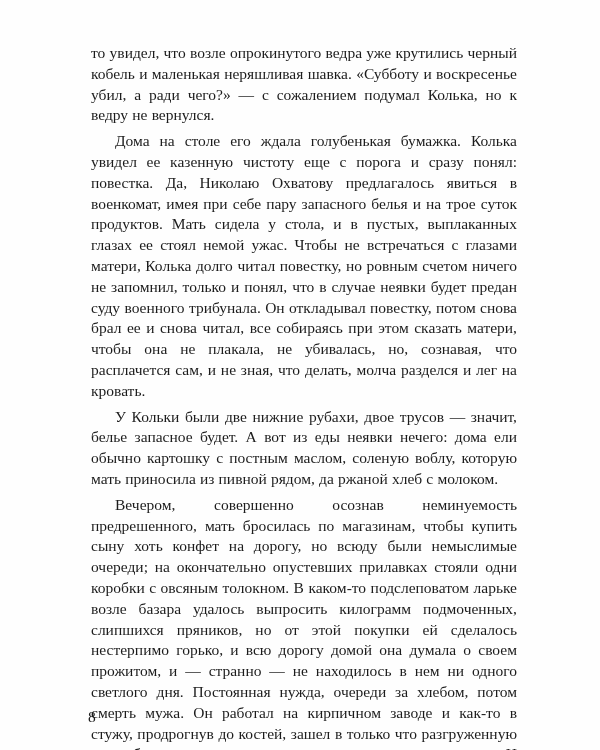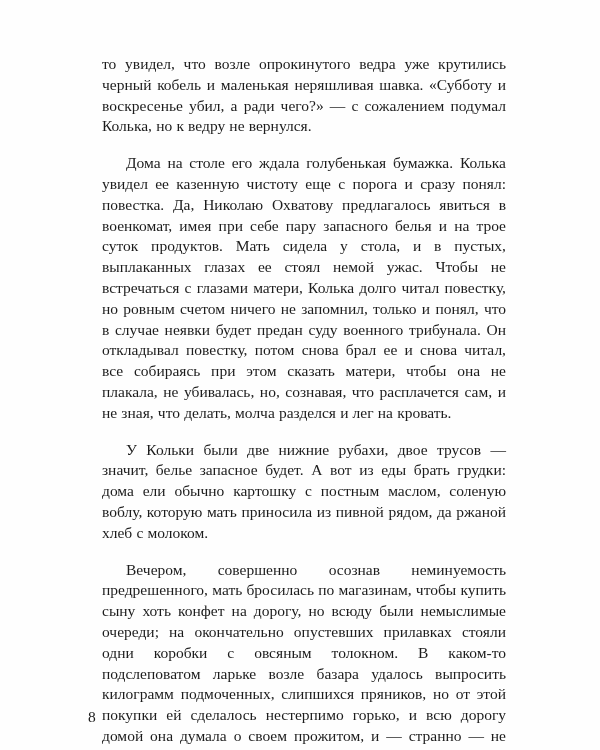--- a/index.html
+++ b/index.html
@@ -21,21 +21,21 @@
     font-family: "Liberation Serif", "DejaVu Serif", serif;
     color: #1c1c1c;
   }
   .text-block {
     position: absolute;
     top: 38px;
     left: 86px;
     width: 436px;
   }
   .text-block p {
-    margin: 16px;
+    margin: 5px;
     padding: 0;
     font-size: 15.5px;
     line-height: 20.8px;
     text-align: justify;
     text-indent: 24px;
     hyphens: auto;
     -webkit-hyphens: auto;
     word-spacing: 0.02em;
   }
   .text-block p.continuation {
@@ -50,17 +50,17 @@
     color: #1c1c1c;
   }
 </style>
 </head>
 <body>
 
 <div class="page">
   <div class="text-block">
     <p class="continuation">то увидел, что возле опрокинутого ведра уже крутились черный кобель и маленькая неряшливая шавка. «Субботу и воскресенье убил, а ради чего?» — с сожалением подумал Колька, но к ведру не вернулся.</p>
     <p>Дома на столе его ждала голубенькая бумажка. Колька увидел ее казенную чистоту еще с порога и сразу понял: повестка. Да, Николаю Охватову предлагалось явиться в военкомат, имея при себе пару запасного белья и на трое суток продуктов. Мать сидела у стола, и в пустых, выплаканных глазах ее стоял немой ужас. Чтобы не встречаться с глазами матери, Колька долго читал повестку, но ровным счетом ничего не запомнил, только и понял, что в случае неявки будет предан суду военного трибунала. Он откладывал повестку, потом снова брал ее и снова читал, все собираясь при этом сказать матери, чтобы она не плакала, не убивалась, но, сознавая, что расплачется сам, и не зная, что делать, молча разделся и лег на кровать.</p>
-    <p>У Кольки были две нижние рубахи, двое трусов — значит, белье запасное будет. А вот из еды брать грудки: дома ели обычно картошку с постным маслом, соленую воблу, которую мать приносила из пивной рядом, да ржаной хлеб с молоком.</p>
+    <p>У Кольки были две нижние рубахи, двое трусов — значит, белье запасное будет. А вот из еды неявки нечего: дома ели обычно картошку с постным маслом, соленую воблу, которую мать приносила из пивной рядом, да ржаной хлеб с молоком.</p>
     <p>Вечером, совершенно осознав неминуемость предрешенного, мать бросилась по магазинам, чтобы купить сыну хоть конфет на дорогу, но всюду были немыслимые очереди; на окончательно опустевших прилавках стояли одни коробки с овсяным толокном. В каком-то подслеповатом ларьке возле базара удалось выпросить килограмм подмоченных, слипшихся пряников, но от этой покупки ей сделалось нестерпимо горько, и всю дорогу домой она думала о своем прожитом, и — странно — не находилось в нем ни одного светлого дня. Постоянная нужда, очереди за хлебом, потом смерть мужа. Он работал на кирпичном заводе и как-то в стужу, продрогнув до костей, зашел в только что разгруженную печь обжига погреться, задремал, там и умер во сне от угару. И она устроилась уборщицей в хлебный магазин. Закончив семь классов, Колька пошел работать, и легче вздохнулось, и досыта стали есть, но она все чего-то боялась. В пивной у мужиков только и разговоров было о войне. Чаще других в подвальчик приходили братья Бутаковы: Титушко, Мотька и большак, уже семейный, Ромка. Все трое в кожаных куртках в обтяжку до горла, чтоб никто за грудки не ухватил, стрижены под ерша, литые голые загривки. И трезвые, и напившись допьяна, они непременно дрались в пивной, избивали всех, кто попадал под размах кулака. А однажды большака Ромку нашли самого с перехлестнутым горлом на пустыре, у стан-</p>
   </div>
   <div class="page-number">8</div>
 </div>
 
 </body></html>

